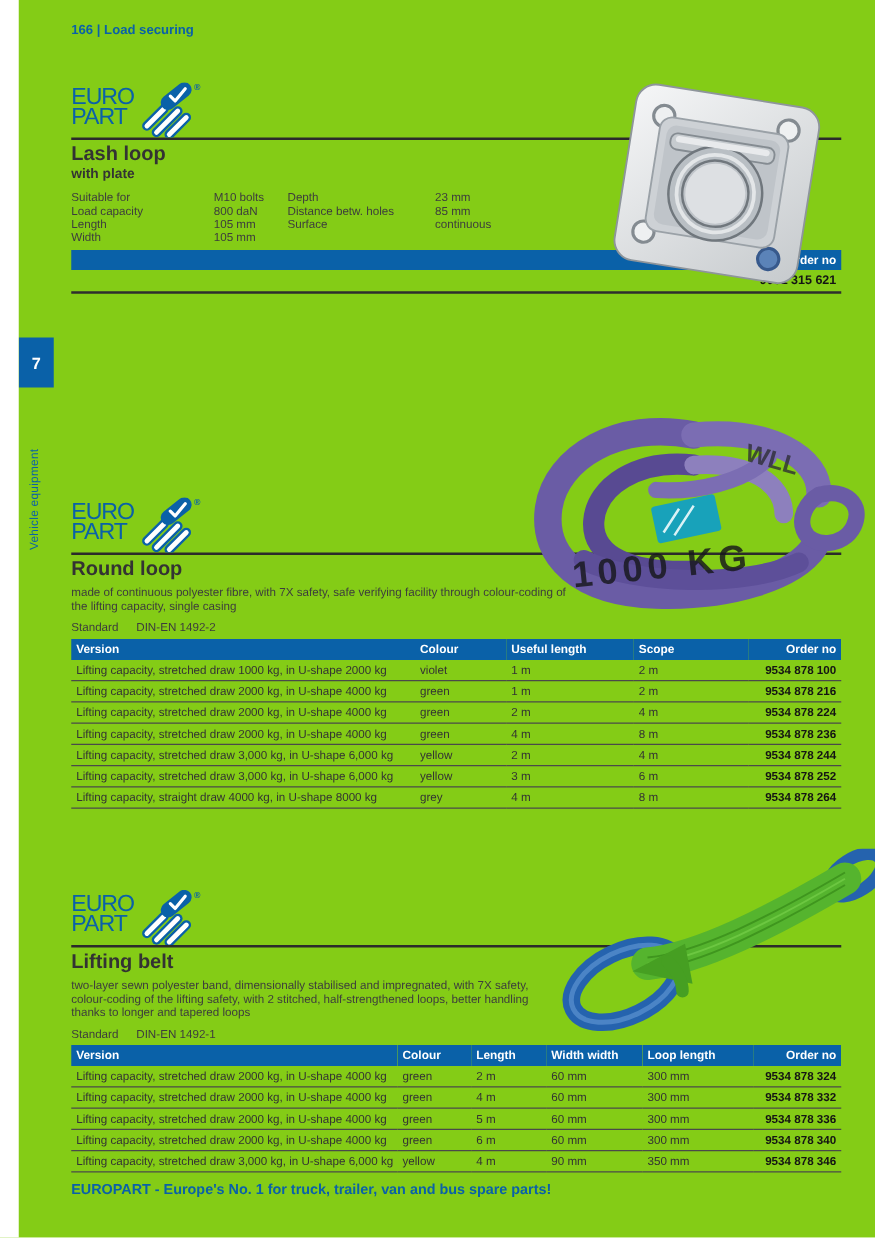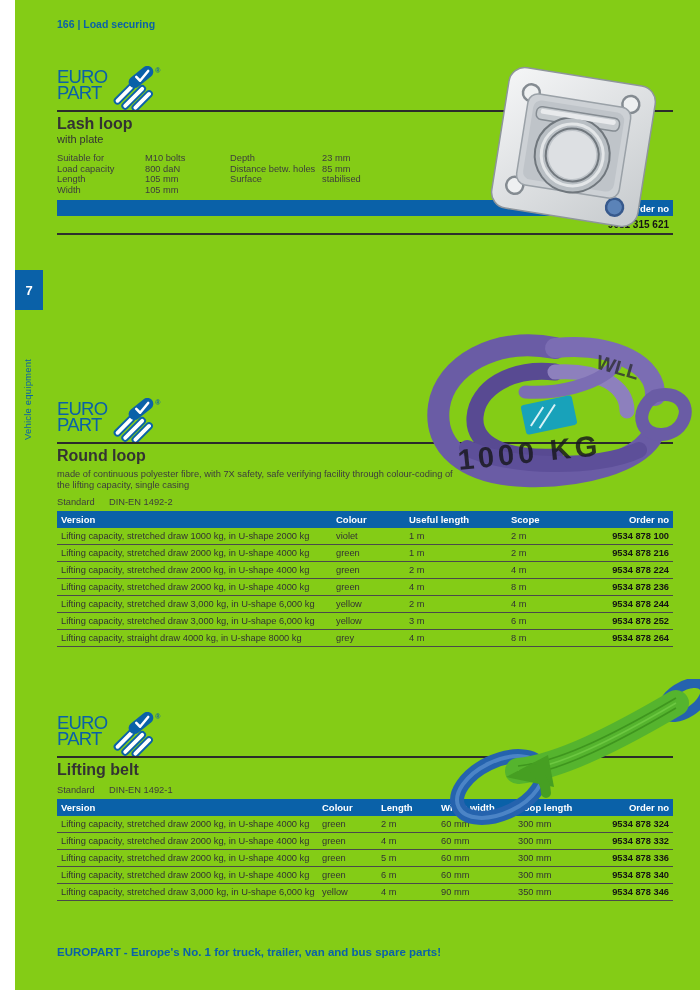--- a/index.html
+++ b/index.html
@@ -24,33 +24,33 @@
   .logo { position:relative; height:46px; display:flex; align-items:flex-start; }
   .logo-text { color:#0a61a8; font-weight:normal; font-size:18.5px; line-height:15.5px;
                letter-spacing:-0.8px; margin-top:5px; }
   .logo-text span { display:block; }
   .logo-icon { margin-left:2px; margin-top:2px; }
   .logo-reg { color:#0a61a8; font-size:7px; font-weight:bold; margin-top:3px; }
 
   .rule { border-bottom:2px solid #2b2b2b; }
 
   .ptitle { font-size:16px; font-weight:bold; color:#333; line-height:18px; margin-top:3px; }
-  .psubtitle { font-size:11px; font-weight:normal; color:#333; line-height:13px; }
+  .psubtitle { font-size:11px; font-weight:bold; color:#333; line-height:13px; }
   .pdesc { font-size:9.3px; line-height:11px; color:#3d3d3d; margin-top:4px; }
   #sec-round .pdesc { width:402px; }
   #sec-belt  .pdesc { width:392px; }
 
   .standard { display:flex; font-size:9.3px; margin-top:6px; color:#3d3d3d; }
   .standard .std-label { width:52px; }
 
   
   .specs { display:flex; font-size:9.3px; line-height:10.5px; margin-top:7px; color:#3d3d3d; }
   .spec-group { display:block; }
   .spec-group.left { width:173px; }
-  .spec-row { display:flex; }
+  .spec-row { display:flex;gap:26px; }
   .spec-group.left  .spec-label { width:88px; }
   .spec-group.right .spec-label { width:92px; }
 
   .orderbar { height:16px; background:#0a61a8; color:#fff; display:flex; align-items:center;
               justify-content:flex-end; padding-right:4px; font-size:9.5px; font-weight:bold;
               box-sizing:border-box; margin-top:5px; }
   .ordernum { text-align:right; font-size:10px; font-weight:bold; color:#141414; padding:3px 4px 3px 0; }
   .endrule { border-bottom:2px solid #2e2e2e; }
 
   
@@ -127,21 +127,21 @@
         <div class="spec-row">
             <span class="spec-label">Depth</span>
             <span class="spec-value">23 mm</span>
           </div>
           <div class="spec-row">
             <span class="spec-label">Distance betw. holes</span>
             <span class="spec-value">85 mm</span>
           </div>
           <div class="spec-row">
             <span class="spec-label">Surface</span>
-            <span class="spec-value">stabilised</span>
+            <span class="spec-value">continuous</span>
           </div>
       </div>
     </div>
 
     <div class="orderbar">
       <span>Order no</span>
     </div>
     <div class="ordernum">9081 315 621</div>
     <div class="endrule"></div>
   </div>
@@ -256,20 +256,21 @@
         <path d="M19 46 L39 26" stroke="#fff" stroke-width="4.5" stroke-linecap="round" fill="none"></path>
         <path d="M31 48 L47 32" stroke="#0a61a8" stroke-width="9" stroke-linecap="round" fill="none"></path>
         <path d="M31 48 L47 32" stroke="#fff" stroke-width="4.5" stroke-linecap="round" fill="none"></path>
         <path d="M30 18 L45 6" stroke="#0a61a8" stroke-width="14" stroke-linecap="round" fill="none"></path>
         <path d="M32 12 L36.5 16.5 L46 5" stroke="#fff" stroke-width="3" stroke-linecap="round" stroke-linejoin="round" fill="none"></path>
       </svg>
       <span class="logo-reg">®</span>
     </div>
     <div class="rule"></div>
     <div class="ptitle">Lifting belt</div>
+    <div class="pdesc">two-layer sewn polyester band, dimensionally stabilised and impregnated, with 7X safety, colour-coding of the lifting safety, with 2 stitched, half-strengthened loops, better handling thanks to longer and tapered loops</div>
     <div class="standard">
       <span class="std-label">Standard</span>
       <span class="std-value">DIN-EN 1492-1</span>
     </div>
 
     <table class="ptable">
       <colgroup>
           <col style="width:261px">
           <col style="width:59px">
           <col style="width:60px">

